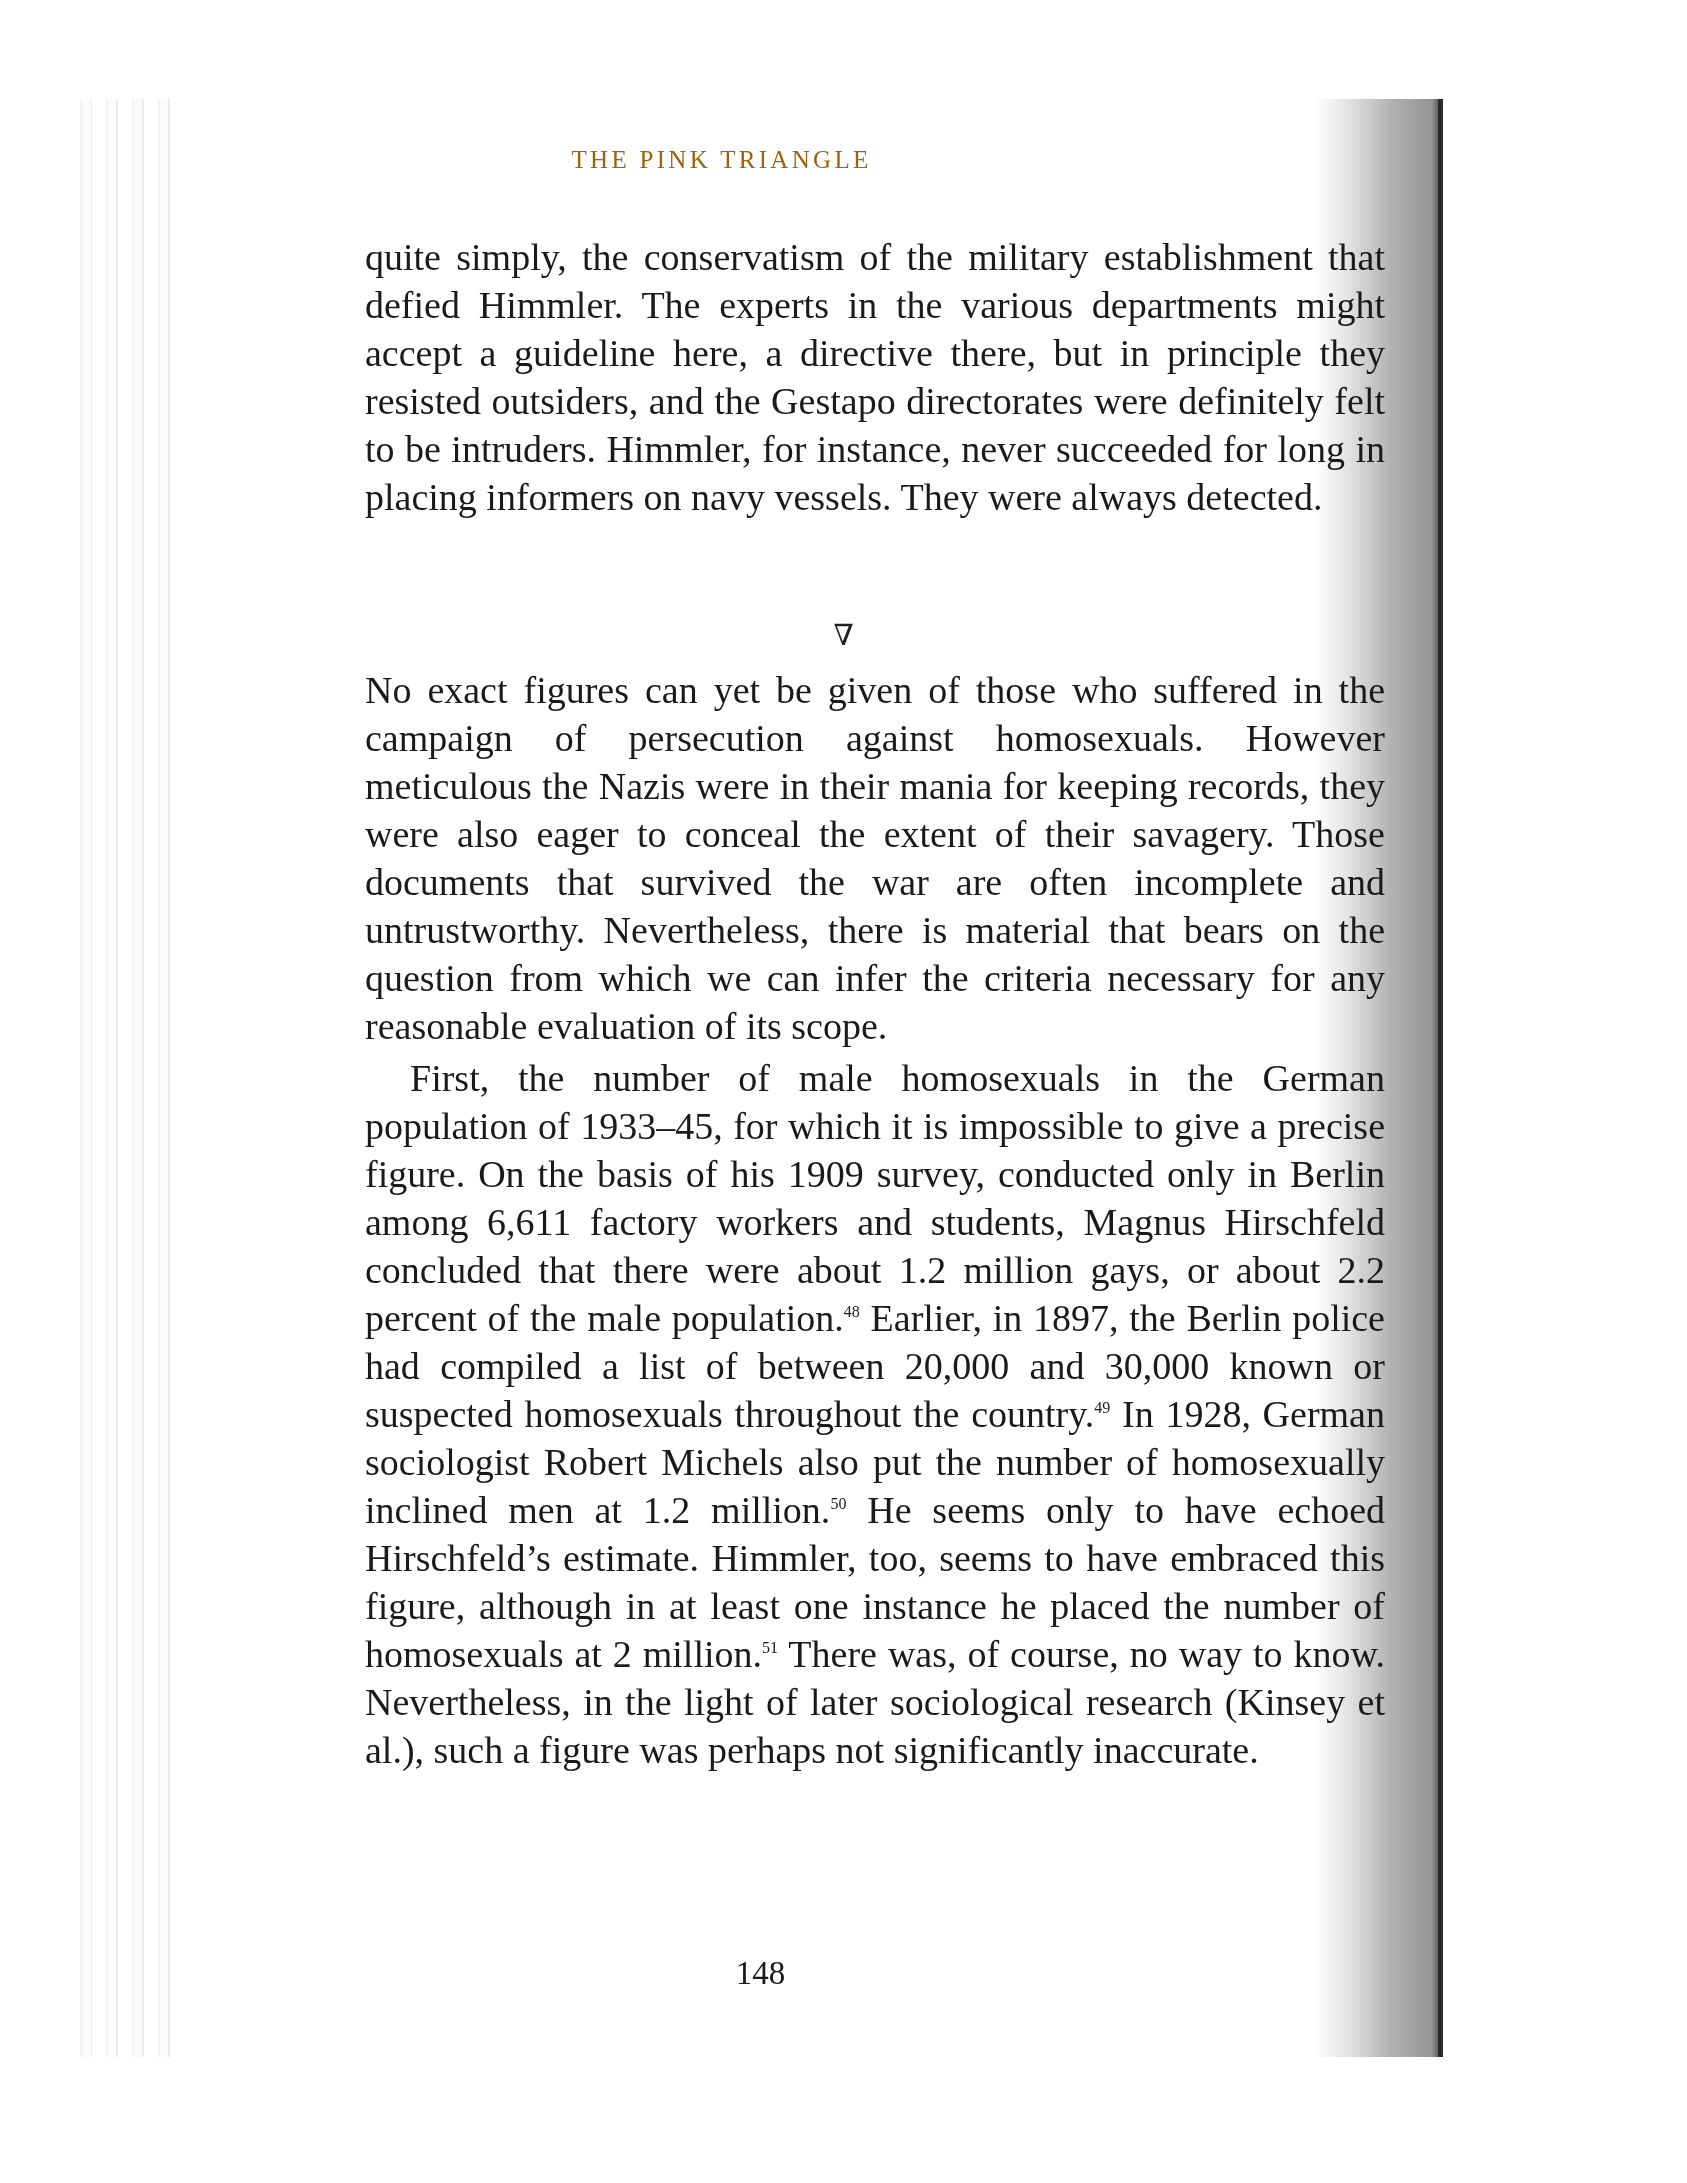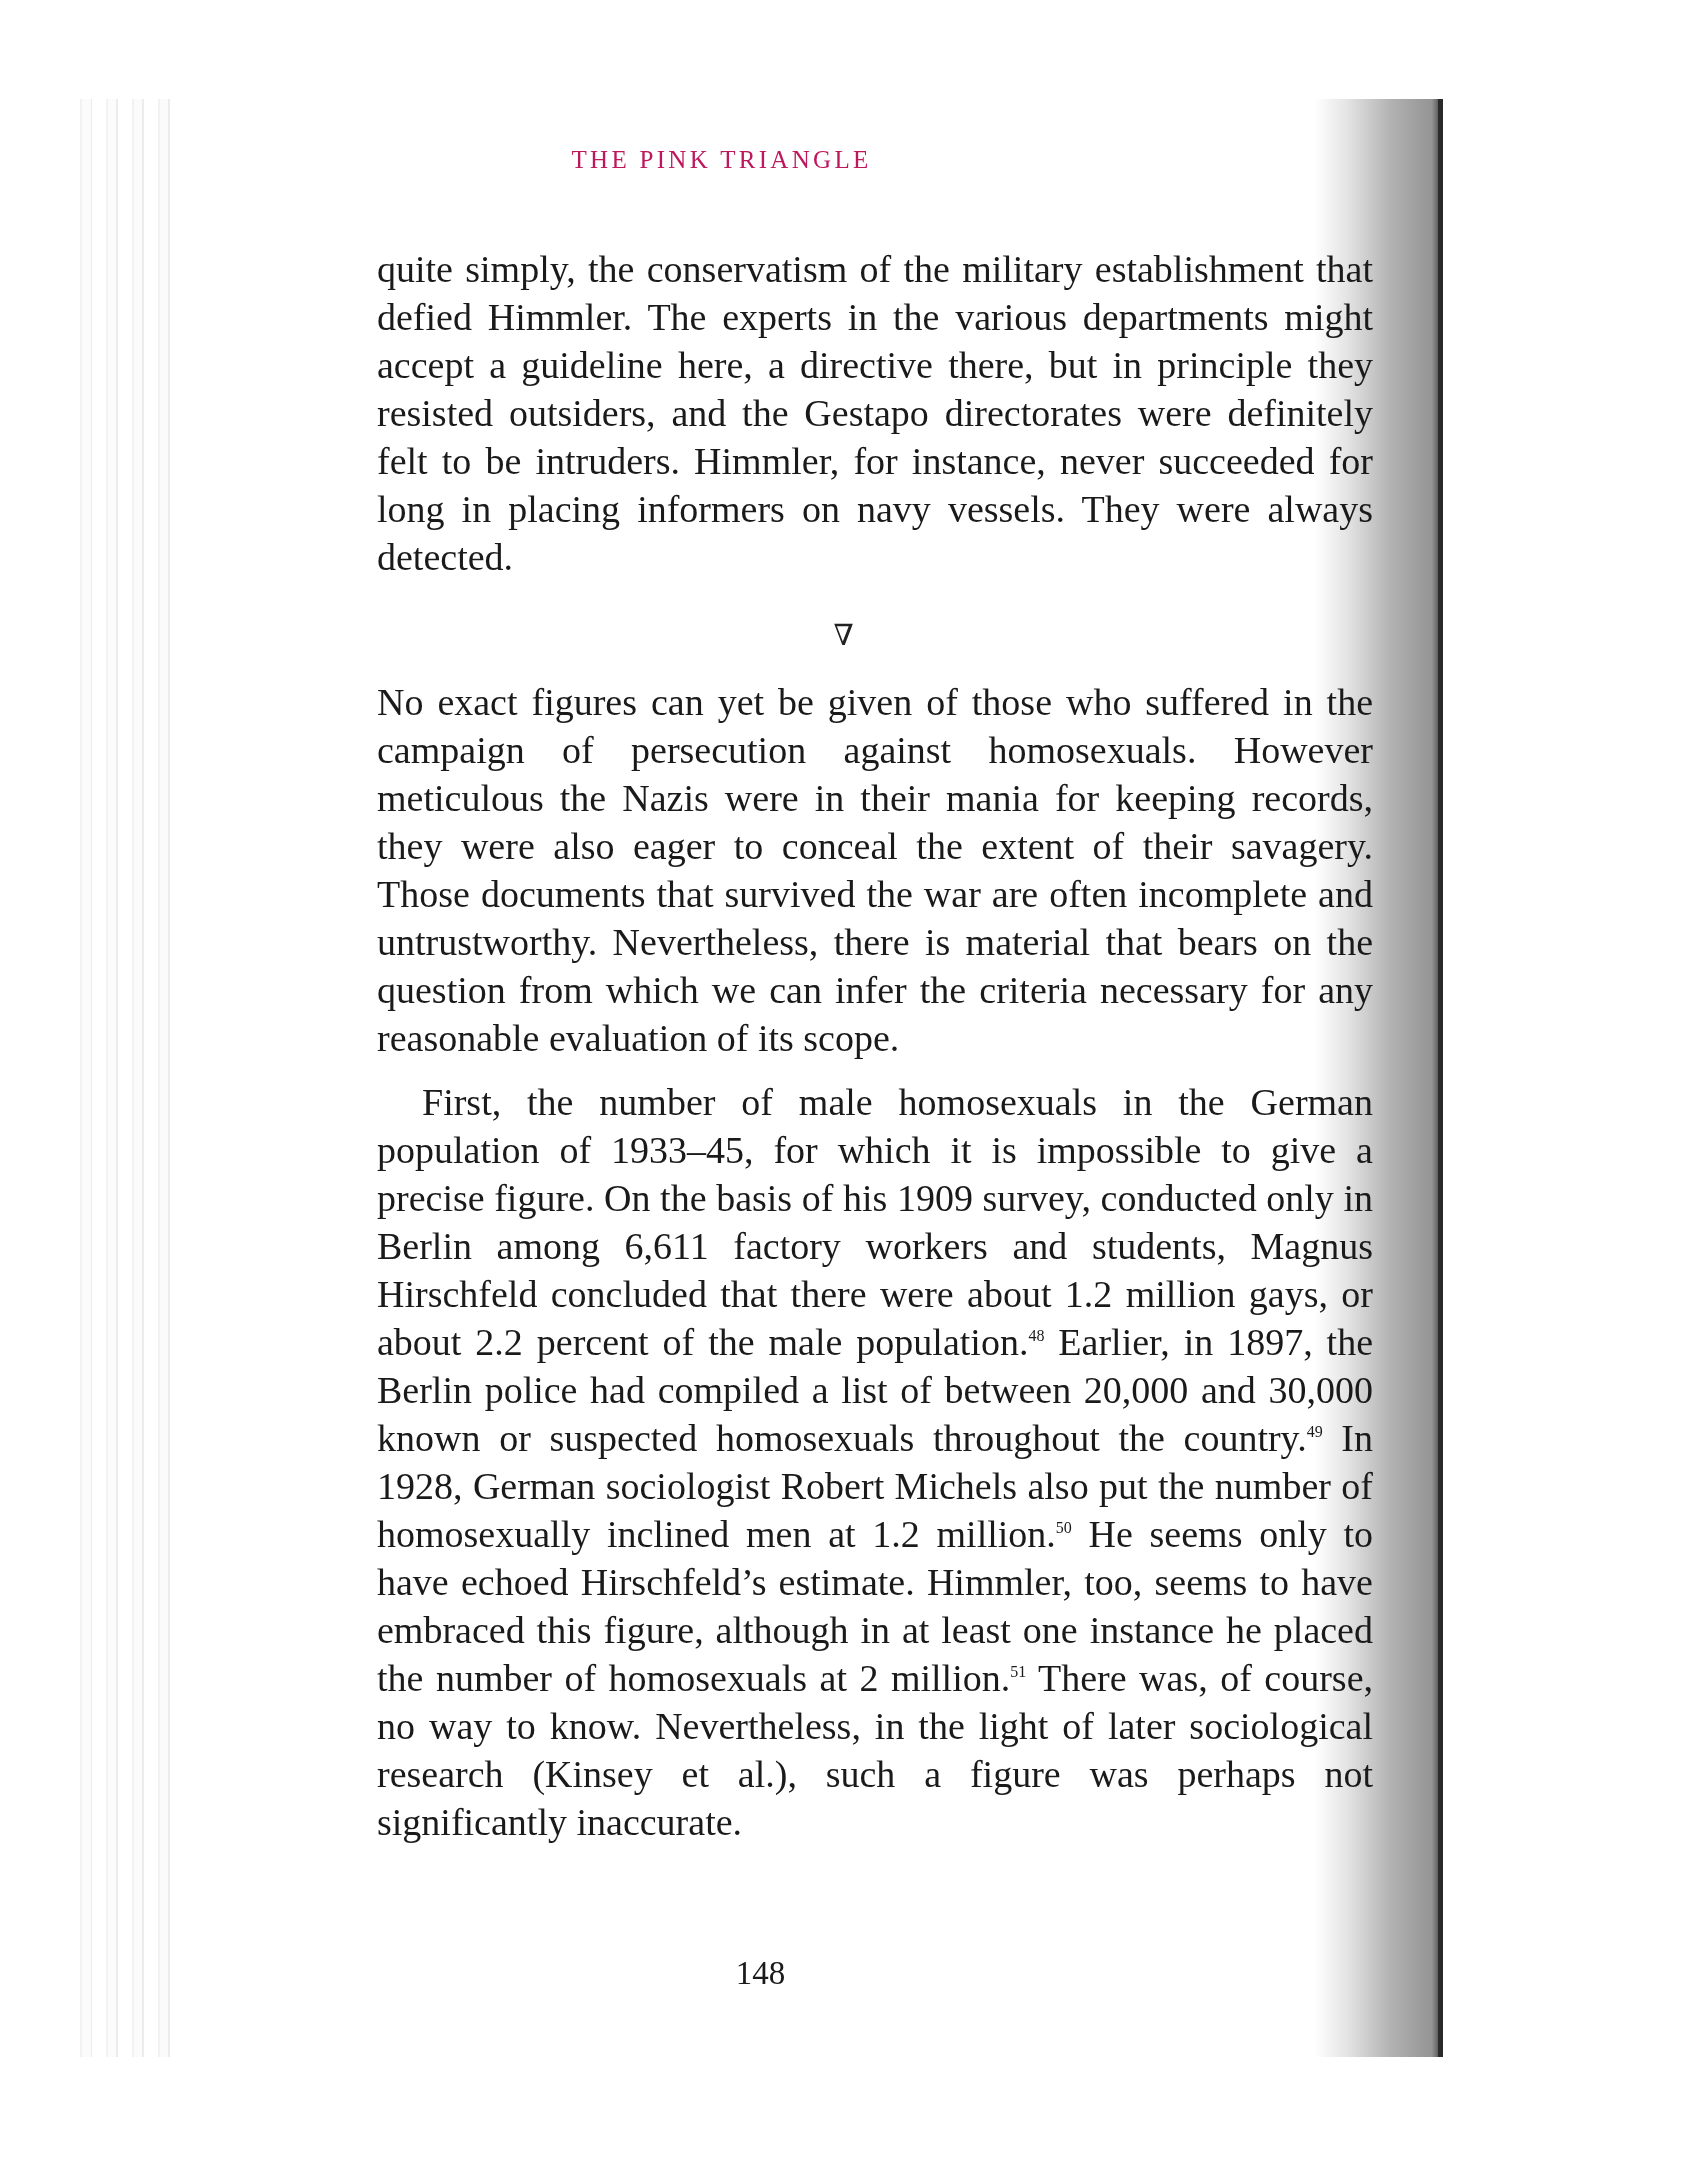--- a/index.html
+++ b/index.html
@@ -61,32 +61,32 @@
     background: #2a2a2a;
   }
   .running-head {
     position: absolute;
     left: 0;
     width: 1443px;
     top: 146px;
     text-align: center;
     font-size: 25px;
     letter-spacing: 3.3px;
-    color: #be185d;
+    color: #a16207;
   }
   .text-block {
     position: absolute;
     left: 361px;
     width: 1028px;
     font-size: 38px;
     line-height: 48px;
     text-align: justify;
   }
   .text-block p {
-    margin: 16px;
+    margin: 4px;
   }
   .text-block p.indent {
     text-indent: 45px;
   }
   .block-1 { top: 229px; }
   .block-2 { top: 662px; }
   .section-break {
     position: absolute;
     left: 0;
     width: 1687px;

